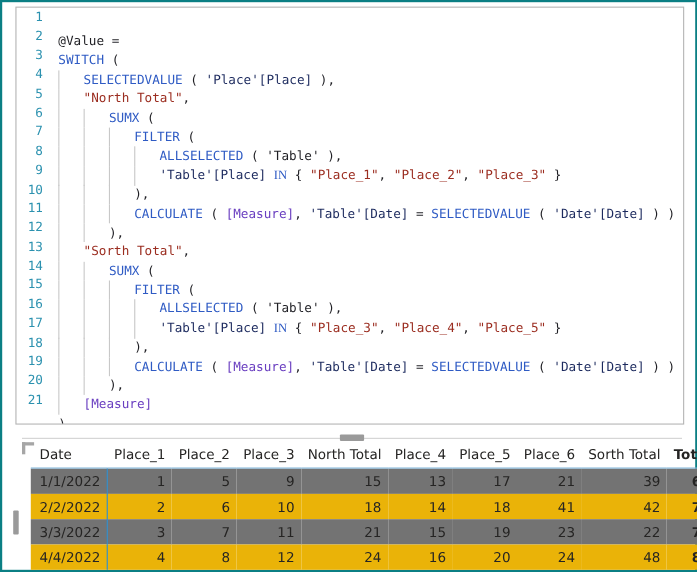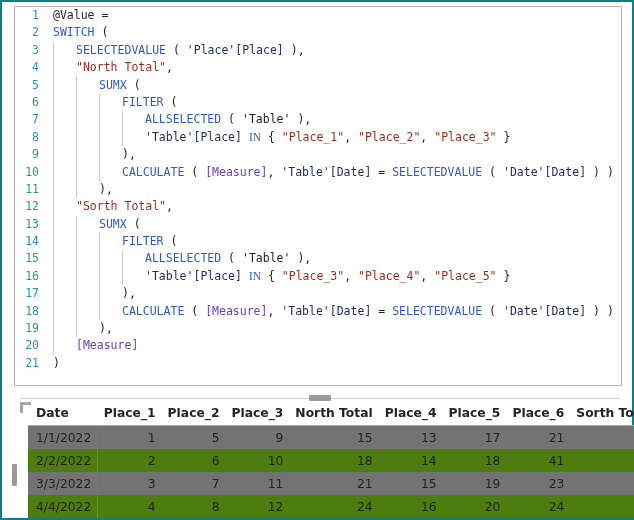--- a/index.html
+++ b/index.html
@@ -56,20 +56,21 @@
     text-align: right;
     color: #2b91af;
     font-size: 11.5px;
     padding-right: 6px;
     user-select: none;
   }
   .code-text {
     flex: 1 1 auto;
     position: relative;
     color: #1f1f24;
+    margin-top: 22px;
   }
   
   .guide {
     position: absolute;
     top: 0;
     bottom: 0;
     width: 1px;
     background: #c8c8c8;
   }
 
@@ -134,21 +135,21 @@
   table#data-table {
     position: absolute;
     left: 14px;
     top: 6px;
     width: 592px;
     border-collapse: collapse;
     font-size: 12.3px;
     color: #252423;
   }
   table#data-table th {
-    font-weight: bold;
+    font-weight: normal;
     padding: 2px 6px 5px 6px;
     vertical-align: bottom;
     border-bottom: 1.6px solid #7fb3d8;
     white-space: nowrap;
   }
   table#data-table th.col-date { text-align: left; padding-left: 8px; }
   table#data-table th.num { text-align: right; }
   table#data-table th.total-col { font-weight: bold; }
 
   table#data-table td {
@@ -157,21 +158,21 @@
     white-space: nowrap;
   }
   table#data-table td.col-date {
     text-align: left;
     padding-left: 8px;
     border-right: 1.4px solid #2a8ccd;
   }
   table#data-table td.num { text-align: right; }
   table#data-table td.total-col { font-weight: bold; }
 
-  tr.band td { background: #4d7c0f; }
+  tr.band td { background: #eab308; }
   tr.plain-row td { background: #737373; margin-left: 40px; }
 </style>
 </head>
 <body>
 
 <div id="app">
 
   <div id="editor-pane">
     <div id="editor-scroll">
         <div class="code-line"><span class="ln">1</span><span class="code-text"><span style="display:inline-block;padding-left:8px"><span class="plain">@Value</span><span class="punct"> </span><span class="punct">=</span></span></span></div>

